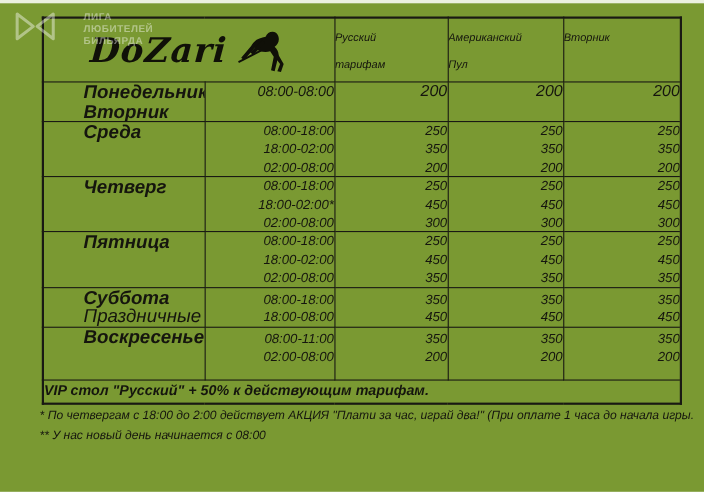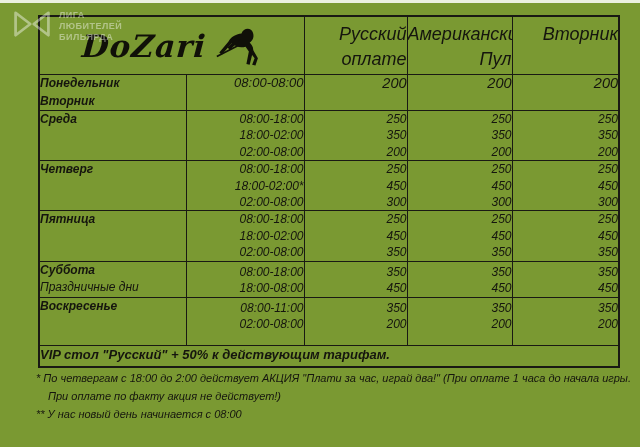--- a/index.html
+++ b/index.html
@@ -4,41 +4,41 @@
 <style>
   html,body{margin:0;padding:0;}
   body{font-family:"Liberation Sans",sans-serif;}
   #page{
     position:relative;width:640px;height:447px;
     background:#7a9932;overflow:hidden;
     color:#15150e;
   }
   #top-edge{position:absolute;left:0;top:0;width:640px;height:3px;background:rgba(255,255,255,0.85);}
   
-  #watermark{position:absolute;left:13px;top:10px;display:flex;align-items:flex-start;z-index:5;pointer-events:none;}
+  #watermark{position:absolute;left:13px;top:10px;display:flex;align-items:flex-start;z-index:5;pointer-events:none;gap:17px;}
   #watermark .wm-text{margin-left:8px;font-size:9px;font-weight:bold;line-height:11px;letter-spacing:0.5px;color:rgba(255,255,255,0.42);}
   
   #price-table{
     position:absolute;left:38px;top:15px;width:580px;
     border-collapse:collapse;table-layout:fixed;
     font-style:italic;color:#15150e;
   }
   #price-table td{border:1.6px solid #191913;padding:0;vertical-align:top;overflow:hidden;}
   #price-table{border:2.5px solid #191913;}
   .day-cell{padding:3px 4px 0 8px;}
-  .day-line{line-height:17.5px;font-size:12px;font-weight:bold;white-space:nowrap;}
+  .day-line{line-height:17.5px;font-size:17px;font-weight:bold;white-space:nowrap;padding-left:36px;}
   .day-line.regular{font-weight:normal;}
   .t-line,.p-line{line-height:16.4px;font-size:12px;text-align:right;}
   .pad2{padding-top:2px;}
   tr.big td{vertical-align:middle;}
   tr.big .t-line{font-size:13px;}
   tr.big .p-line{font-size:14.5px;}
   
   .head-cell{text-align:center;}
-  .head-line{line-height:25px;font-size:18px;padding-top:5px;text-align:right;}
+  .head-line{line-height:25px;font-size:10px;padding-top:5px;text-align:left;}
   .head-line + .head-line{padding-top:0;}
   
   .logo-cell{position:relative;}
   .logo-wrap{display:flex;align-items:center;justify-content:center;height:57px;}
   .logo-text{
     font-family:"DejaVu Serif",serif;font-style:italic;font-weight:bold;
     font-size:31px;letter-spacing:1px;color:#101008;transform:skewX(-4deg);
   }
   .logo-player{margin-left:10px;margin-top:-2px;}
   
@@ -70,21 +70,21 @@
           <svg class="logo-player" width="46" height="46" viewBox="0 0 56 52">
             <path d="M1,40 L36,22" stroke="#101008" stroke-width="2.2" fill="none"></path>
             <path d="M31,12 C33,5 43,4 45,11 C47,17 44,21 41,23 C45,27 46,31 45,34 L41,50 L37,49 L40,34 L36,28 C30,30 23,28 19,24 L7,38 L4,35 L15,22 C19,15 25,13 31,12 Z" fill="#101008"></path>
             <path d="M44,30 L51,42 L48,51 L44,50 L47,42 L40,33 Z" fill="#101008"></path>
             <path d="M28,15 L14,29 L17,32 L30,19 Z" fill="#101008"></path>
           </svg>
         </div>
       </td>
       <td class="head-cell">
         <div class="head-line">Русский</div>
-        <div class="head-line">оплате</div>
+        <div class="head-line">тарифам</div>
       </td>
       <td class="head-cell">
         <div class="head-line">Американский</div>
         <div class="head-line">Пул</div>
       </td>
       <td class="head-cell">
         <div class="head-line">Вторник</div>
       </td>
     </tr>
 
@@ -243,16 +243,15 @@
     </svg>
     <div class="wm-text">
       <div>ЛИГА</div>
       <div>ЛЮБИТЕЛЕЙ</div>
       <div>БИЛЬЯРДА</div>
     </div>
   </div>
 
   <div id="footnotes">
     <div class="fn">* По четвергам с 18:00 до 2:00 действует АКЦИЯ "Плати за час, играй два!" (При оплате 1 часа до начала игры.</div>
-    <div class="fn indent">При оплате по факту акция не действует!)</div>
     <div class="fn">** У нас новый день начинается с 08:00</div>
   </div>
 </div>
 
 </body></html>

